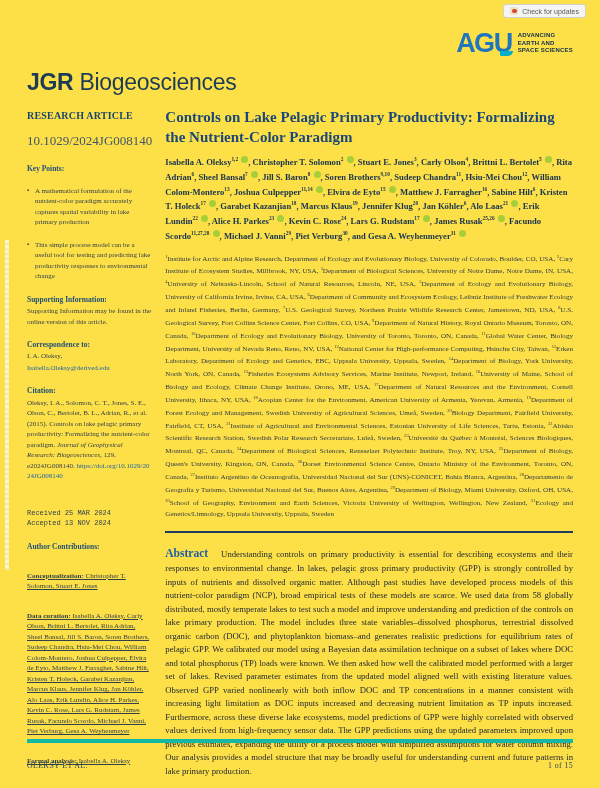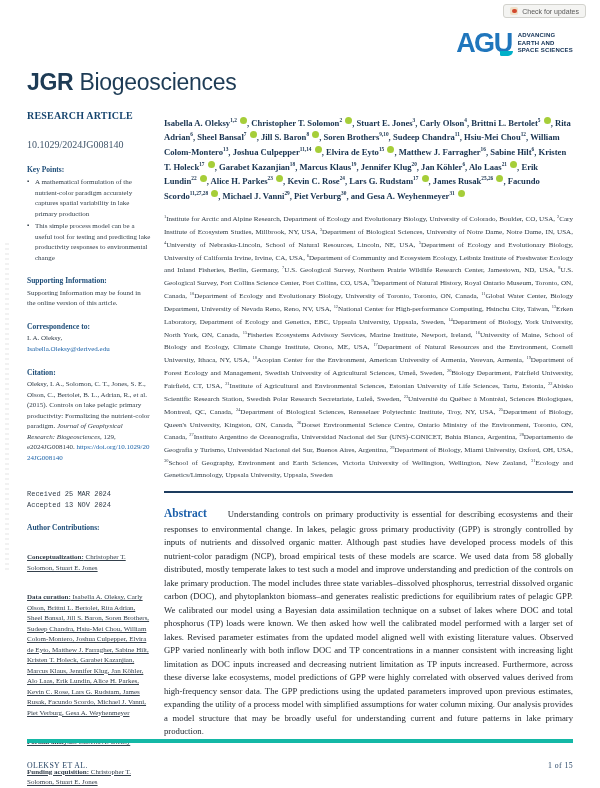--- a/index.html
+++ b/index.html
@@ -1,18 +1,18 @@
 <!DOCTYPE html>
 <html><head>
 <meta charset="utf-8">
 <style>
   * { margin:0; padding:0; box-sizing:border-box; }
   html,body { background:#e9e9e9; }
   .page {
-    width:600px; height:788px; background:#ffffff; position:relative;
+    width:600px; height:788px; background:#fde047; position:relative;
     margin:0 auto; overflow:hidden;
     font-family:"Liberation Serif", serif; color:#2f3b46;
     padding:0 27px;
   }
   
   .badge-row { display:flex; justify-content:flex-end; padding-top:4px; margin-right:-13px; }
   .check-badge {
     display:inline-flex; align-items:center; gap:4px;
     background:#f4f4f2; border:1px solid #d2d2cd; border-radius:3px;
     padding:2px 6px; font-family:"Liberation Sans", sans-serif;
@@ -37,24 +37,24 @@
     margin-top:12px; font-family:"Liberation Sans", sans-serif;
     font-size:23px; color:#1d3b55; letter-spacing:-0.3px;
   }
   .journal .jn-bold { font-weight:700; }
   .journal .jn-rest { font-weight:400; }
   
   .columns { display:flex; gap:13px; margin-top:12px; }
   .sidebar { flex:0 0 124px; font-size:7px; line-height:1.5; color:#34404c; }
   .main { flex:1; min-width:0; }
   .article-type { font-size:10px; font-weight:700; color:#17456e; letter-spacing:0.2px; }
-  .doi { font-size:10px; color:#41566b; margin-top:14px; }
+  .doi { font-size:13px; color:#41566b; margin-top:8px; }
   .sb-heading { font-size:7.5px; font-weight:700; color:#1f4e79; margin-top:12px; margin-bottom:1px; }
   .kp-list { list-style:none; }
-  .kp-list li { padding-left:8px; position:relative; margin-top:2px; }
+  .kp-list li { padding-left:8px; position:relative; margin-top:12px; }
   .kp-list li::before { content:"▪"; position:absolute; left:0; top:0; font-size:6px; color:#34404c; }
   .sb-par { margin-top:1px; }
   .link { color:#1c63a8; text-decoration:none; word-break:break-all; cursor:pointer; }
   .citation-journal { font-style:italic; }
   .dates { margin-top:26px;font-family:Liberation Mono, monospace; }
   .contrib-item { margin-top:19px;text-decoration:underline; }
   .contrib-item b { font-weight:700; }
   .copyright { margin-top:16px; font-size:6.8px; color:#41566b; }
   
   .title {
@@ -64,21 +64,21 @@
   .authors { margin-top:8px; font-size:8.6px; font-weight:700; color:#17324f; line-height:1.6; }
   .authors sup { font-size:0.62em; font-weight:700; }
   .orcid {
     display:inline-block; width:7px; height:7px; border-radius:50%;
     background:#a6ce39; vertical-align:2px; margin-left:1px; cursor:pointer;
   }
   .affiliations { margin-top:9px; font-size:7.1px; line-height:1.62; text-align:justify; color:#2f3b46; }
   .affiliations sup { font-size:0.62em; }
   .rule-navy { border:none; border-top:2px solid #1d3c5e; margin-top:10px; }
   .abstract { margin-top:12px; font-size:8.7px; line-height:1.55; text-align:justify; color:#232a31; }
-  .abstract-label { font-size:11.5px; font-weight:700; color:#1b5faa; margin-right:21px; font-family:"Liberation Serif", serif; }
+  .abstract-label { font-size:11.5px; font-weight:700; color:#1b5faa; margin-right:13px; font-family:"Liberation Serif", serif; }
   
   .footer {
     position:absolute; left:27px; right:27px; bottom:18px;
     border-top:4px solid #14b8a6; padding-top:18px;
     display:flex; justify-content:space-between;
     font-size:7.8px; color:#1d3c5e; letter-spacing:0.4px;
   }
   
   .edge-strip { position:absolute; left:5px; top:240px; width:4px; height:330px;
     background:repeating-linear-gradient(#fff 0 3px, #ececec 3px 5px); opacity:0.7; }
@@ -151,20 +151,21 @@
           <div class="contrib-item"><b>Formal analysis:</b> Isabella A. Oleksy</div>
           <div class="contrib-item"><b>Funding acquisition:</b> Christopher T. Solomon, Stuart E. Jones</div>
           <div class="contrib-item"><b>Investigation:</b> Isabella A. Oleksy</div>
           <div class="contrib-item"><b>Methodology:</b> Christopher T. Solomon, Stuart E. Jones</div>
         </div>
 
       <div class="copyright">© 2024. American Geophysical Union. All Rights Reserved.</div>
     </aside>
 
     <main class="main">
+      <h2 class="title">Controls on Lake Pelagic Primary Productivity: Formalizing the Nutrient-Color Paradigm</h2>
       <p class="authors"><span>Isabella A. Oleksy<sup>1,2</sup>&nbsp;<span class="orcid"></span></span><span>, Christopher T. Solomon<sup>2</sup>&nbsp;<span class="orcid"></span></span><span>, Stuart E. Jones<sup>3</sup></span><span>, Carly Olson<sup>4</sup></span><span>, Brittni L. Bertolet<sup>5</sup>&nbsp;<span class="orcid"></span></span><span>, Rita Adrian<sup>6</sup></span><span>, Sheel Bansal<sup>7</sup>&nbsp;<span class="orcid"></span></span><span>, Jill S. Baron<sup>8</sup>&nbsp;<span class="orcid"></span></span><span>, Soren Brothers<sup>9,10</sup></span><span>, Sudeep Chandra<sup>11</sup></span><span>, Hsiu-Mei Chou<sup>12</sup></span><span>, William Colom-Montero<sup>13</sup></span><span>, Joshua Culpepper<sup>11,14</sup>&nbsp;<span class="orcid"></span></span><span>, Elvira de Eyto<sup>15</sup>&nbsp;<span class="orcid"></span></span><span>, Matthew J. Farragher<sup>16</sup></span><span>, Sabine Hilt<sup>6</sup></span><span>, Kristen T. Holeck<sup>17</sup>&nbsp;<span class="orcid"></span></span><span>, Garabet Kazanjian<sup>18</sup></span><span>, Marcus Klaus<sup>19</sup></span><span>, Jennifer Klug<sup>20</sup></span><span>, Jan Köhler<sup>6</sup></span><span>, Alo Laas<sup>21</sup>&nbsp;<span class="orcid"></span></span><span>, Erik Lundin<sup>22</sup>&nbsp;<span class="orcid"></span></span><span>, Alice H. Parkes<sup>23</sup>&nbsp;<span class="orcid"></span></span><span>, Kevin C. Rose<sup>24</sup></span><span>, Lars G. Rudstam<sup>17</sup>&nbsp;<span class="orcid"></span></span><span>, James Rusak<sup>25,26</sup>&nbsp;<span class="orcid"></span></span><span>, Facundo Scordo<sup>11,27,28</sup>&nbsp;<span class="orcid"></span></span><span>, Michael J. Vanni<sup>29</sup></span><span>, Piet Verburg<sup>30</sup></span><span>, and Gesa A. Weyhenmeyer<sup>31</sup>&nbsp;<span class="orcid"></span></span></p>
       <p class="affiliations"><span><sup>1</sup>Institute for Arctic and Alpine Research, Department of Ecology and Evolutionary Biology, University of Colorado, Boulder, CO, USA, </span><span><sup>2</sup>Cary Institute of Ecosystem Studies, Millbrook, NY, USA, </span><span><sup>3</sup>Department of Biological Sciences, University of Notre Dame, Notre Dame, IN, USA, </span><span><sup>4</sup>University of Nebraska-Lincoln, School of Natural Resources, Lincoln, NE, USA, </span><span><sup>5</sup>Department of Ecology and Evolutionary Biology, University of California Irvine, Irvine, CA, USA, </span><span><sup>6</sup>Department of Community and Ecosystem Ecology, Leibniz Institute of Freshwater Ecology and Inland Fisheries, Berlin, Germany, </span><span><sup>7</sup>U.S. Geological Survey, Northern Prairie Wildlife Research Center, Jamestown, ND, USA, </span><span><sup>8</sup>U.S. Geological Survey, Fort Collins Science Center, Fort Collins, CO, USA, </span><span><sup>9</sup>Department of Natural History, Royal Ontario Museum, Toronto, ON, Canada, </span><span><sup>10</sup>Department of Ecology and Evolutionary Biology, University of Toronto, Toronto, ON, Canada, </span><span><sup>11</sup>Global Water Center, Biology Department, University of Nevada Reno, Reno, NV, USA, </span><span><sup>12</sup>National Center for High-performance Computing, Hsinchu City, Taiwan, </span><span><sup>13</sup>Erken Laboratory, Department of Ecology and Genetics, EBC, Uppsala University, Uppsala, Sweden, </span><span><sup>14</sup>Department of Biology, York University, North York, ON, Canada, </span><span><sup>15</sup>Fisheries Ecosystems Advisory Services, Marine Institute, Newport, Ireland, </span><span><sup>16</sup>University of Maine, School of Biology and Ecology, Climate Change Institute, Orono, ME, USA, </span><span><sup>17</sup>Department of Natural Resources and the Environment, Cornell University, Ithaca, NY, USA, </span><span><sup>18</sup>Acopian Center for the Environment, American University of Armenia, Yerevan, Armenia, </span><span><sup>19</sup>Department of Forest Ecology and Management, Swedish University of Agricultural Sciences, Umeå, Sweden, </span><span><sup>20</sup>Biology Department, Fairfield University, Fairfield, CT, USA, </span><span><sup>21</sup>Institute of Agricultural and Environmental Sciences, Estonian University of Life Sciences, Tartu, Estonia, </span><span><sup>22</sup>Abisko Scientific Research Station, Swedish Polar Research Secretariate, Luleå, Sweden, </span><span><sup>23</sup>Université du Québec à Montréal, Sciences Biologiques, Montreal, QC, Canada, </span><span><sup>24</sup>Department of Biological Sciences, Rensselaer Polytechnic Institute, Troy, NY, USA, </span><span><sup>25</sup>Department of Biology, Queen's University, Kingston, ON, Canada, </span><span><sup>26</sup>Dorset Environmental Science Centre, Ontario Ministry of the Environment, Toronto, ON, Canada, </span><span><sup>27</sup>Instituto Argentino de Oceanografía, Universidad Nacional del Sur (UNS)-CONICET, Bahía Blanca, Argentina, </span><span><sup>28</sup>Departamento de Geografía y Turismo, Universidad Nacional del Sur, Buenos Aires, Argentina, </span><span><sup>29</sup>Department of Biology, Miami University, Oxford, OH, USA, </span><span><sup>30</sup>School of Geography, Environment and Earth Sciences, Victoria University of Wellington, Wellington, New Zealand, </span><span><sup>31</sup>Ecology and Genetics/Limnology, Uppsala University, Uppsala, Sweden</span></p>
       <hr class="rule-navy">
       <p class="abstract">
         <span class="abstract-label">Abstract</span><span>Understanding controls on primary productivity is essential for describing ecosystems and their responses to environmental change. In lakes, pelagic gross primary productivity (GPP) is strongly controlled by inputs of nutrients and dissolved organic matter. Although past studies have developed process models of this nutrient-color paradigm (NCP), broad empirical tests of these models are scarce. We used data from 58 globally distributed, mostly temperate lakes to test such a model and improve understanding and prediction of the controls on lake primary production. The model includes three state variables–dissolved phosphorus, terrestrial dissolved organic carbon (DOC), and phytoplankton biomass–and generates realistic predictions for equilibrium rates of pelagic GPP. We calibrated our model using a Bayesian data assimilation technique on a subset of lakes where DOC and total phosphorus (TP) loads were known. We then asked how well the calibrated model performed with a larger set of lakes. Revised parameter estimates from the updated model aligned well with existing literature values. Observed GPP varied nonlinearly with both inflow DOC and TP concentrations in a manner consistent with increasing light limitation as DOC inputs increased and decreasing nutrient limitation as TP inputs increased. Furthermore, across these diverse lake ecosystems, model predictions of GPP were highly correlated with observed values derived from high-frequency sensor data. The GPP predictions using the updated parameters improved upon previous estimates, expanding the utility of a process model with simplified assumptions for water column mixing. Our analysis provides a model structure that may be broadly useful for understanding current and future patterns in lake primary production.</span>
       </p>
     </main>
   </div>
 
   <div class="footer">

